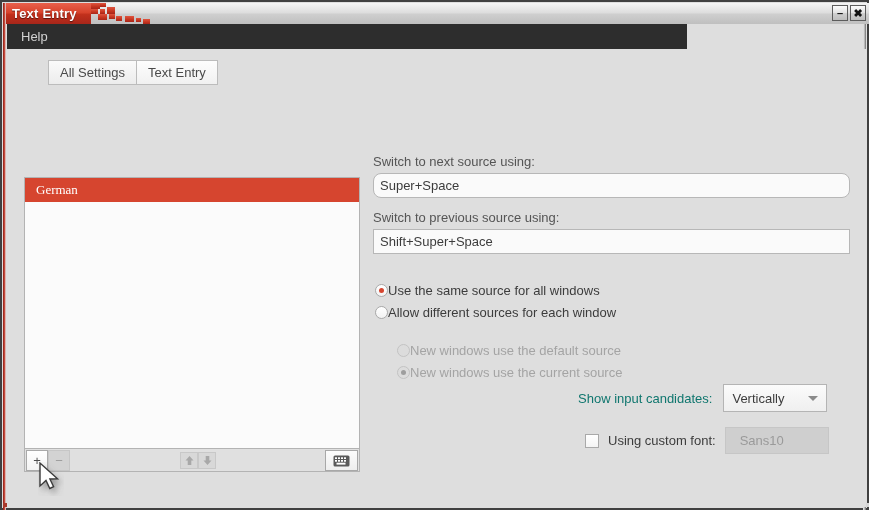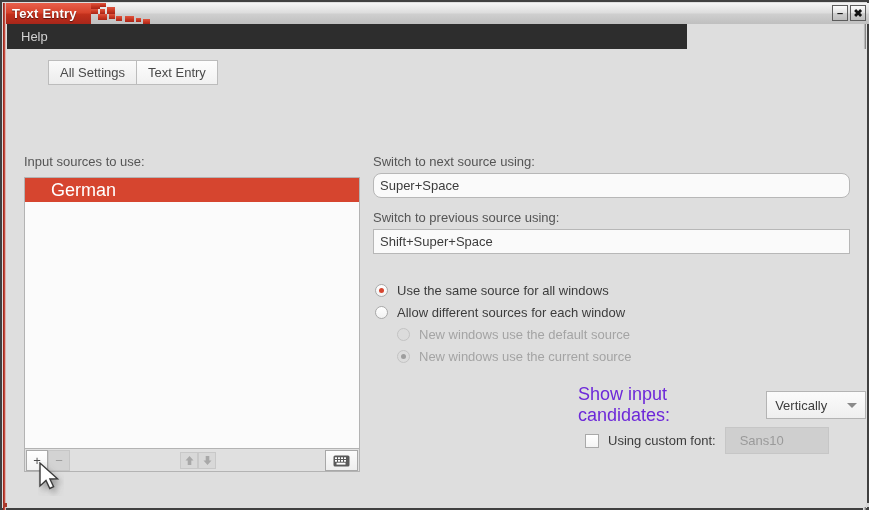--- a/index.html
+++ b/index.html
@@ -157,22 +157,23 @@
     width: 336px; height: 272px;
     box-sizing: border-box;
     border: 1px solid #b3b3b3;
     background: #fbfbfb;
     overflow: hidden;
   }
   .source-row {
     height: 24px;
     display: flex;
     align-items: center;
-    padding-left: 26px;
-    font-size: 18px;
+    padding-left: 11px;
+    font-size: 13px;
+    font-family: Liberation Serif, serif;
   }
   .source-row.selected {
     background: #d6452f;
     color: #ffffff;
   }
 
   #sources-toolbar {
     position: absolute;
     left: 17px; top: 400px;
     width: 336px; height: 23px;
@@ -244,28 +245,27 @@
     outline: none;
   }
   #inp-next { top: 124px; border-radius: 8px; }
   #inp-prev { top: 180px; }
 
   
   .radio-row {
     position: absolute;
     display: flex;
     align-items: center;
-    gap: 9px;
     font-size: 13px;
   }
   #rr-same    { left: 368px; top: 234px; }
   #rr-diff    { left: 368px; top: 256px; }
   #rr-default { left: 390px; top: 278px; }
   #rr-current { left: 390px; top: 300px; }
-  .radio-row.disabled { color: #a4a4a4; }
+  .radio-row.disabled { color: #a4a4a4; margin-top: 16px; }
 
   .radio {
     width: 13px; height: 13px;
     box-sizing: border-box;
     border-radius: 50%;
     border: 1px solid #a9a9a9;
     background: linear-gradient(to bottom, #ffffff 0%, #f2f2f2 100%);
     display: flex;
     align-items: center;
     justify-content: center;
@@ -284,21 +284,21 @@
   .radio.dis.on .dot { background: #9e9e9e; }
 
   
   #row-candidates {
     position: absolute;
     left: 571px; top: 335px;
     display: flex;
     align-items: center;
     gap: 11px;
   }
-  #lbl-candidates { font-size: 18px; color: #6d28d9; }
+  #lbl-candidates { font-size: 13px; color: #0f766e; }
   #dd-candidates {
     box-sizing: border-box;
     width: 104px; height: 28px;
     border: 1px solid #b4b4b4;
     background: linear-gradient(to bottom, #fbfbfb 0%, #efefef 100%);
     display: flex;
     align-items: center;
     padding: 0 8px;
     font-size: 13px;
     color: #3c3c3c;
@@ -375,21 +375,20 @@
     <div class="menu-item">Help</div>
   </div>
 
   <div id="content">
 
     <div id="tabstrip">
       <div class="tab">All Settings</div>
       <div class="tab active">Text Entry</div>
     </div>
 
-    <div class="section-label" id="lbl-input-sources">Input sources to use:</div>
 
     <div id="sources-panel">
       <div class="source-row selected">German</div>
     </div>
 
     <div id="sources-toolbar">
       <div class="tb-btn hover" id="btn-add">+</div>
       <div class="tb-btn flat" id="btn-remove">−</div>
       <div class="tb-btn arrow" id="btn-up">
         <svg width="11" height="11" viewBox="0 0 11 11">

